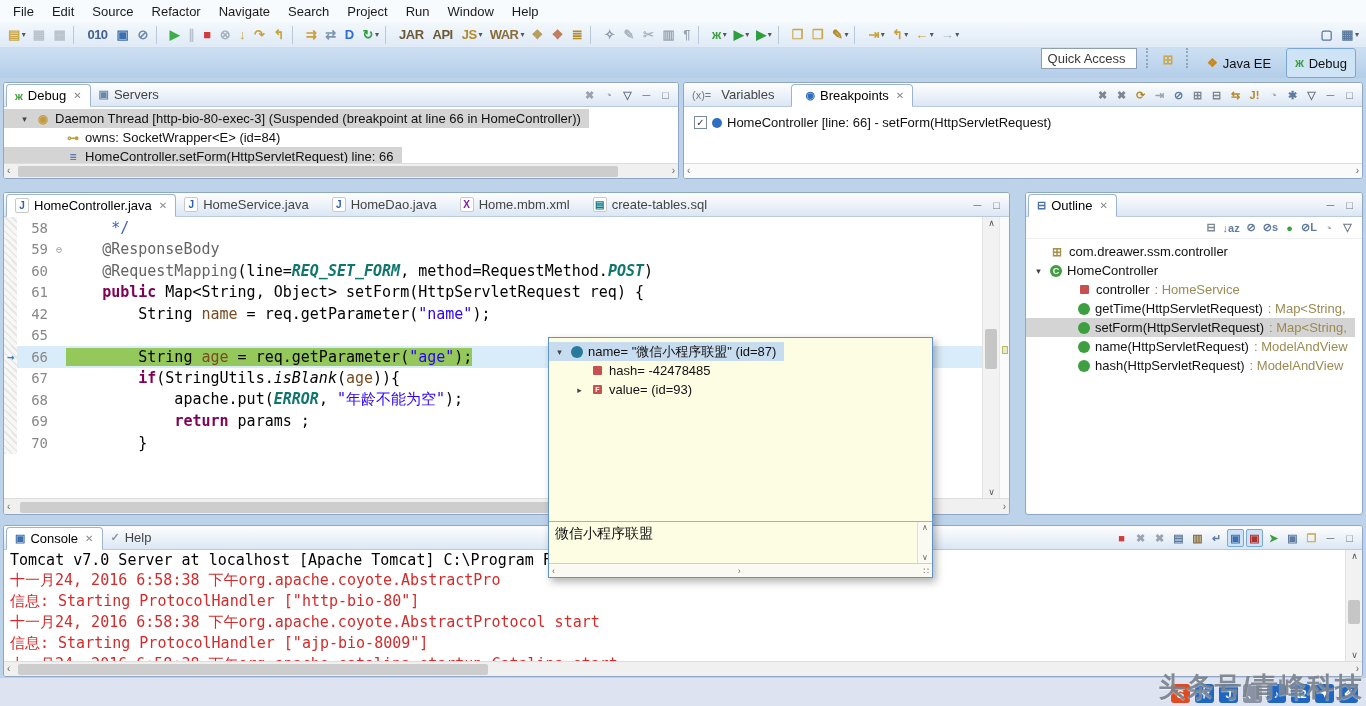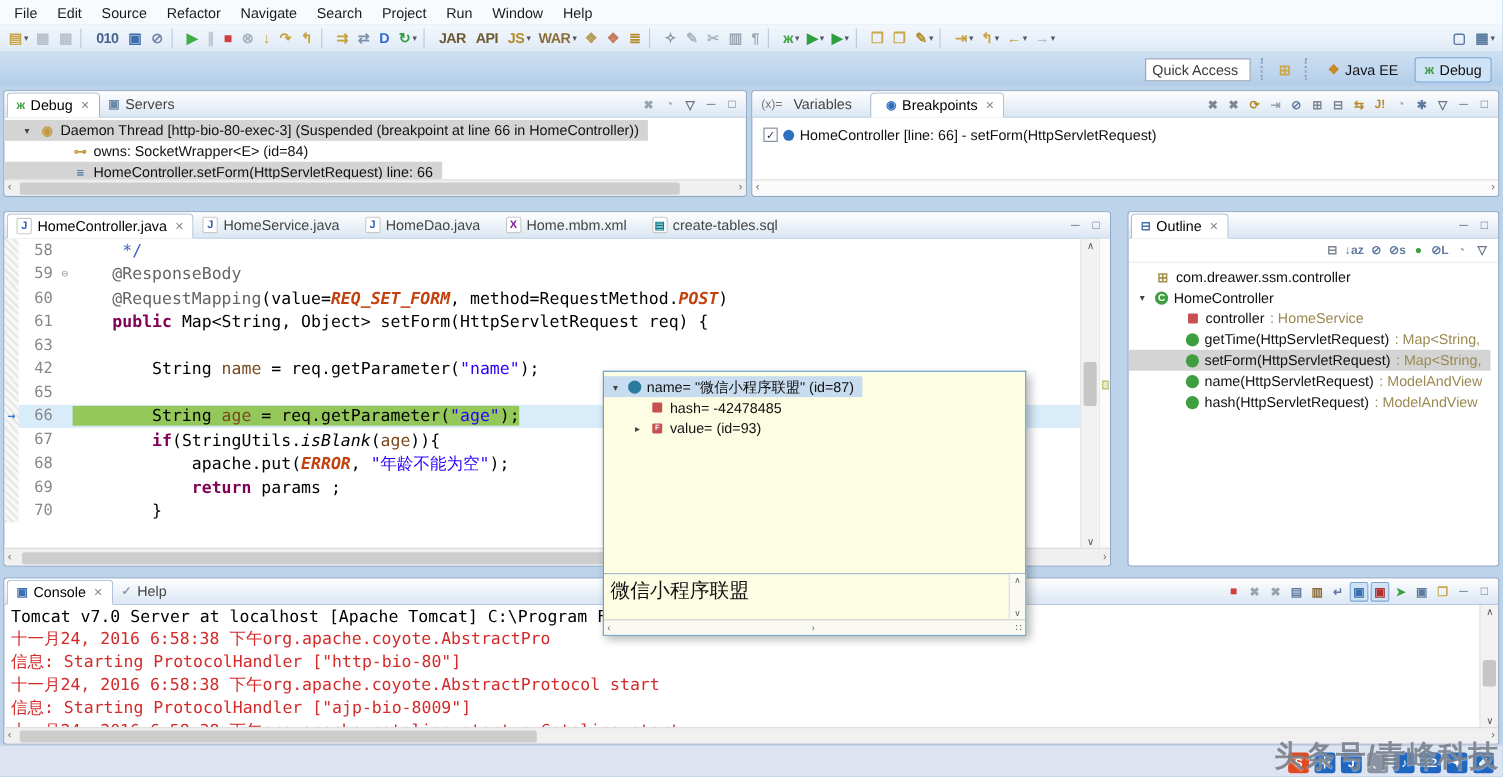--- a/index.html
+++ b/index.html
@@ -7,21 +7,21 @@
 body{position:relative;font-family:"Liberation Sans",sans-serif;background:#bdd3ea;font-size:13px;color:#111}
 
 .menubar{position:absolute;left:0;top:0;width:1366px;height:22px;background:#f8fbfe;display:flex;align-items:center;padding-left:4px}
 .menu-item{padding:2px 9px;font-size:13px;color:#1a1a1a}
 .toolbar{position:absolute;left:0;top:22px;width:1366px;height:26px;background:linear-gradient(#f3f8fc,#dfeaf6);border-bottom:1px solid #cdddee;display:flex;align-items:center;padding:0 4px;overflow:hidden}
 .tbi{height:22px;display:flex;align-items:center;padding:0 3px;cursor:default}
 .tbi .g{font-size:13px;line-height:1;border-radius:3px;padding:0 1px;font-weight:bold;letter-spacing:-.5px}
 .tbi .dd{font-size:8px;color:#556;margin-left:1px}
 .tbi.sep{width:7px;height:18px;border-left:1px solid #b9c8da;margin:0 3px;padding:0}
 .toolbar-right{margin-left:auto;display:flex}
-.banner{position:absolute;left:0;top:48px;width:1366px;height:30px;background:linear-gradient(#cde0f2,#b3cde9);display:flex;align-items:center;justify-content:flex-end;gap:7px;padding-right:10px}
+.banner{position:absolute;left:0;top:48px;width:1366px;height:30px;background:linear-gradient(#cde0f2,#b3cde9);display:flex;justify-content:flex-end;gap:7px;padding-right:10px}
 .quick-access{width:96px;height:21px;background:#fff;border:1px solid #8e9fb5;font-size:13px;color:#3a3a3a;display:flex;align-items:center;padding:0 6px}
 .handle{width:4px;height:20px;border-left:2px dotted #8fa6c0;margin:0 2px}
 .persp-btn{display:flex;align-items:center;gap:5px;font-size:13px;padding:3px 8px;border-radius:3px;color:#111;white-space:nowrap}
 .persp-btn.active{background:#cfe3f7;border:1px solid #7ba7d7}
 .pic{font-size:12px;font-weight:bold}
 
 .view{position:absolute;background:#fff;border:1px solid #8fa6c4;border-radius:3px;overflow:hidden}
 .tabrow{height:24px;background:linear-gradient(#fefefe,#dbe7f4);border-bottom:1px solid #b9cade;display:flex;align-items:flex-end;position:relative}
 .tab{height:23px;display:flex;align-items:center;gap:5px;padding:0 8px;font-size:13px;color:#444;white-space:nowrap}
 .tab.active{background:#fff;border:1px solid #9db4cf;border-bottom:1px solid #fff;border-radius:4px 4px 0 0;margin-left:2px;margin-bottom:-1px;color:#000}
@@ -52,34 +52,34 @@
 
 .code-row{height:21.5px;display:flex;align-items:center;font-family:"DejaVu Sans Mono",monospace;font-size:15px}
 .gut-ann{width:13px;align-self:stretch;background:repeating-linear-gradient(45deg,#e7e7e7 0 2px,#f7f7f7 2px 5px);font-size:12px;font-weight:bold;color:#3a7bd5;display:flex;align-items:center;justify-content:center;flex:none}
 .gut-num{width:35px;text-align:right;padding-right:4px;color:#888;font-size:14px;flex:none}
 .gut-fold{width:14px;color:#999;font-size:10px;text-align:center;flex:none}
 .code-text{flex:1;white-space:pre;padding-right:30px}
 .code-row.cur{background:#d9ecfa}
 .code-row.cur .seg-wrap{background:#95c85a}
 .tk-p{color:#000}.tk-k{color:#7f0055;font-weight:bold}.tk-s{color:#2a00ff}
 .tk-c{color:#3f5fbf}.tk-a{color:#646464}
-.tk-i{color:#c2410c;font-weight:bold;font-style:italic}
+.tk-i{color:#0f766e;font-weight:bold;font-style:italic}
 .tk-m{font-style:italic;color:#000}.tk-v{color:#7a4a21}
 .overview{position:absolute;right:0;top:24px;bottom:16px;width:10px;background:#fbfbfb;border-left:1px solid #e8e8e8}
 .ov-mark{position:absolute;left:2px;width:6px;height:8px;background:#e7ebc8;border:1px solid #b9b96a}
 
 .console-body{position:absolute;left:0;right:17px;top:24px;bottom:0;padding:1px 6px;font-family:"DejaVu Sans Mono",monospace;font-size:15px;overflow:hidden}
 .console-title{color:#000;height:20px;white-space:nowrap}
 .cline{height:21px;white-space:nowrap}
 .cline.err{color:#d42a2a}
 
 .popup{position:absolute;left:548px;top:337px;width:385px;height:241px;background:#fdfde3;border:1px solid #5e94c8;box-shadow:3px 4px 8px rgba(0,0,0,.3);z-index:50;display:flex;flex-direction:column}
 .popup-tree{flex:1;padding-top:4px;overflow:hidden}
 .popup-detail{height:42px;border-top:1px solid #9fb3c8;display:flex}
-.popup-detail-text{flex:1;padding:3px 6px;font-size:18px;color:#111}
+.popup-detail-text{flex:1;padding:3px 6px;font-size:14px;color:#111}
 .mini-vscroll{width:15px;background:#fafaf2;border-left:1px solid #ddd;display:flex;flex-direction:column;justify-content:space-between;align-items:center;font-size:8px;color:#666;padding:1px 0}
 .popup-hscroll{height:14px;border-top:1px solid #cfcfcf;background:#fafaf2;display:flex;justify-content:space-between;align-items:center;font-size:9px;color:#666;padding:0 3px}
 
 .bottom-strip{position:absolute;left:0;top:677px;width:1366px;height:29px;background:#dde3f0;border-top:1px solid #c5cede}
 .tray{position:absolute;right:8px;bottom:3px;display:flex;gap:5px;align-items:center}
 .tray-ico{width:19px;height:19px;border-radius:3px;color:#fff;font-size:11px;font-weight:bold;display:flex;align-items:center;justify-content:center}
 .watermark{position:absolute;right:3px;bottom:1px;z-index:60;font-size:27px;font-weight:bold;color:rgba(116,124,136,.88);letter-spacing:1px;text-shadow:0 1px 1px rgba(255,255,255,.5)}
 
 .cb{width:13px;height:13px;border:1px solid #7a8a9a;background:#fff;font-size:10px;color:#333;display:flex;align-items:center;justify-content:center;flex:none}
 </style>
@@ -552,33 +552,27 @@
       <div class="code-row">
         <span class="gut-ann"></span>
         <span class="gut-num">59</span>
         <span class="gut-fold">⊖</span>
         <span class="code-text"><span class="seg-wrap"><span class="tk-p">    </span><span class="tk-a">@ResponseBody</span></span></span>
       </div>
       <div class="code-row">
         <span class="gut-ann"></span>
         <span class="gut-num">60</span>
         <span class="gut-fold"></span>
-        <span class="code-text"><span class="seg-wrap"><span class="tk-p">    </span><span class="tk-a">@RequestMapping</span><span class="tk-p">(value=</span><span class="tk-i">REQ_SET_FORM</span><span class="tk-p">, method=RequestMethod.</span><span class="tk-i">POST</span><span class="tk-p">)</span></span></span>
+        <span class="code-text"><span class="seg-wrap"><span class="tk-p">    </span><span class="tk-a">@RequestMapping</span><span class="tk-p">(line=</span><span class="tk-i">REQ_SET_FORM</span><span class="tk-p">, method=RequestMethod.</span><span class="tk-i">POST</span><span class="tk-p">)</span></span></span>
       </div>
       <div class="code-row">
         <span class="gut-ann"></span>
         <span class="gut-num">61</span>
         <span class="gut-fold"></span>
         <span class="code-text"><span class="seg-wrap"><span class="tk-p">    </span><span class="tk-k">public</span><span class="tk-p"> Map&lt;String, Object&gt; setForm(HttpServletRequest req) {</span></span></span>
-      </div>
-      <div class="code-row">
-        <span class="gut-ann"></span>
-        <span class="gut-num">63</span>
-        <span class="gut-fold"></span>
-        <span class="code-text"><span class="seg-wrap"></span></span>
       </div>
       <div class="code-row">
         <span class="gut-ann"></span>
         <span class="gut-num">42</span>
         <span class="gut-fold"></span>
         <span class="code-text"><span class="seg-wrap"><span class="tk-p">        String </span><span class="tk-v">name</span><span class="tk-p"> = req.getParameter(</span><span class="tk-s">"name"</span><span class="tk-p">);</span></span></span>
       </div>
       <div class="code-row">
         <span class="gut-ann"></span>
         <span class="gut-num">65</span>

